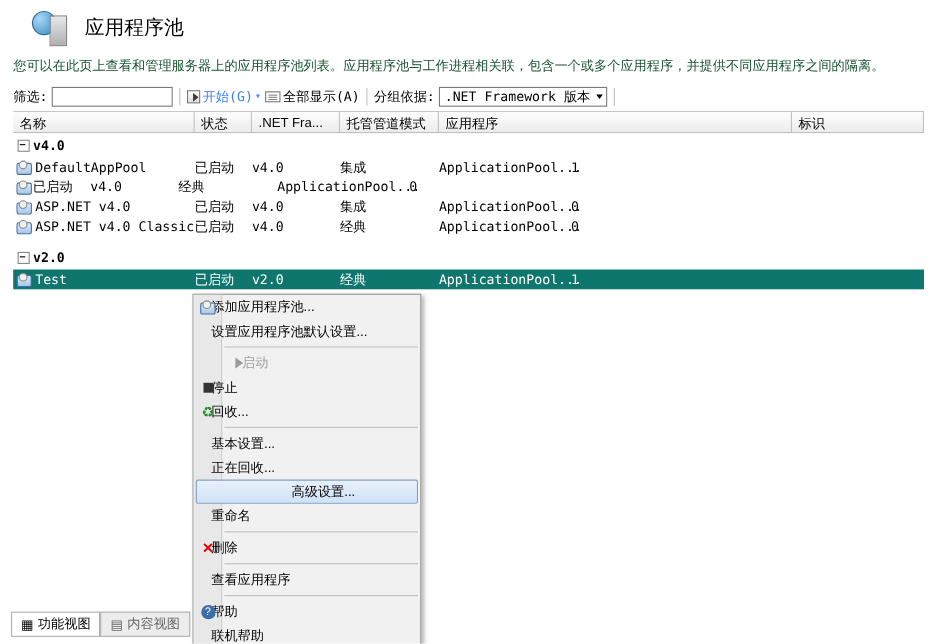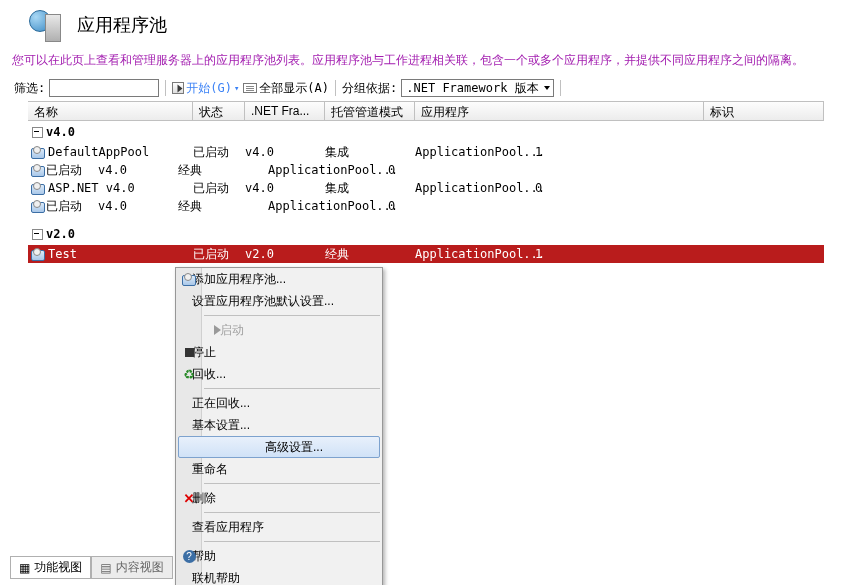--- a/index.html
+++ b/index.html
@@ -15,29 +15,28 @@
   .header {
     display: flex;
     align-items: center;
     padding: 6px 12px 8px 29px;
     gap: 8px;
   }
   .header .icon-wrap { width: 40px; height: 38px; position: relative; }
   .header h1 { font-size: 18px; font-weight: normal; color: #000; }
   .description {
     padding: 0 12px 8px 12px;
-    color: #a21caf;
+    color: #14532d;
   }
   .toolbar {
     display: flex;
     align-items: center;
-    padding: 2px 12px 4px 0;
+    padding: 2px 12px 4px 12px;
     gap: 4px;
     font-family: "SimSun", monospace;
-    margin-left: 14px;
   }
   .toolbar .lbl { }
   .filter-input {
     border: 1px solid #7a7a7a;
     height: 18px; width: 110px;
     background: #fff;
   }
   .toolbar .sep { width:1px; height:16px; background:#c0c0c0; margin:0 2px;}
   .toolbar .tbtn { display:flex; align-items:center; gap:2px; cursor:pointer; }
   .toolbar .disabled { color:#3b82f6; }
@@ -45,21 +44,21 @@
     border:1px solid #7a7a7a; background:#fff; height:18px;
     display:inline-flex; align-items:center; padding:0 14px 0 4px;
     position:relative; cursor:pointer;
   }
   .dropdown::after {
     content:""; position:absolute; right:3px; top:6px;
     border-left:3px solid transparent; border-right:3px solid transparent;
     border-top:4px solid #000;
   }
   .grid {
-    margin: 0 28px;
+    margin: 0 12px;
     border-top:1px solid #c0c0c0;
   }
   .grid-header {
     display:flex;
     background: linear-gradient(#fdfdfd,#ececec);
     border-bottom:1px solid #c0c0c0;
     font-family: "SimSun", sans-serif;
   }
   .grid-header .col {
     border-right:1px solid #c0c0c0;
@@ -94,21 +93,21 @@
     display:flex; align-items:center; height:18px;
     padding-left:2px;
   }
   .row .icon-cell { width:16px; display:flex; justify-content:center;}
   .row .c-name { width:147px; padding-left:2px;}
   .row .c-status { width:52px;}
   .row .c-net { width:80px;}
   .row .c-pipe { width:90px;}
   .row .c-id { width:120px;}
   .row .c-apps { width:60px;}
-  .row.selected { background:#b91c1c; color:#fff; }
+  .row.selected { background:#0f766e; color:#fff; }
   .pool-icon {
     width:14px; height:12px; position:relative;
   }
   .pool-icon::before {
     content:""; position:absolute; left:0; top:2px;
     width:12px; height:9px; border:1px solid #3b6ea5;
     background:linear-gradient(#dcebfa,#a9c7e8); border-radius:2px;
   }
   .pool-icon::after {
     content:""; position:absolute; left:2px; top:0;
@@ -256,20 +255,21 @@
       <span class="c-status">已启动</span>
       <span class="c-net">v4.0</span>
       <span class="c-pipe">集成</span>
       <span class="c-id">ApplicationPool...</span>
       <span class="c-apps">0</span>
     </div>
     <div class="row">
       <span class="icon-cell">
           <span class="pool-icon"></span>
         </span>
+      <span class="c-name">ASP.NET v4.0 Classic</span>
       <span class="c-status">已启动</span>
       <span class="c-net">v4.0</span>
       <span class="c-pipe">经典</span>
       <span class="c-id">ApplicationPool...</span>
       <span class="c-apps">0</span>
     </div>
 
     <div class="group-row" style="margin-top:8px;">v2.0</div>
 
     <div class="row selected">
@@ -311,24 +311,24 @@
     <span>停止</span>
   </div>
   <div class="mitem">
     <span class="micon">
         <span class="recycle-icon">♻</span>
       </span>
     <span>回收...</span>
   </div>
   <div class="msep"></div>
   <div class="mitem">
+    <span>基本设置...</span>
+  </div>
+  <div class="mitem">
     <span>正在回收...</span>
-  </div>
-  <div class="mitem">
-    <span>基本设置...</span>
   </div>
   <div class="mitem hover">
     <span>高级设置...</span>
   </div>
   <div class="mitem">
     <span>重命名</span>
   </div>
   <div class="msep"></div>
   <div class="mitem">
     <span class="micon">

